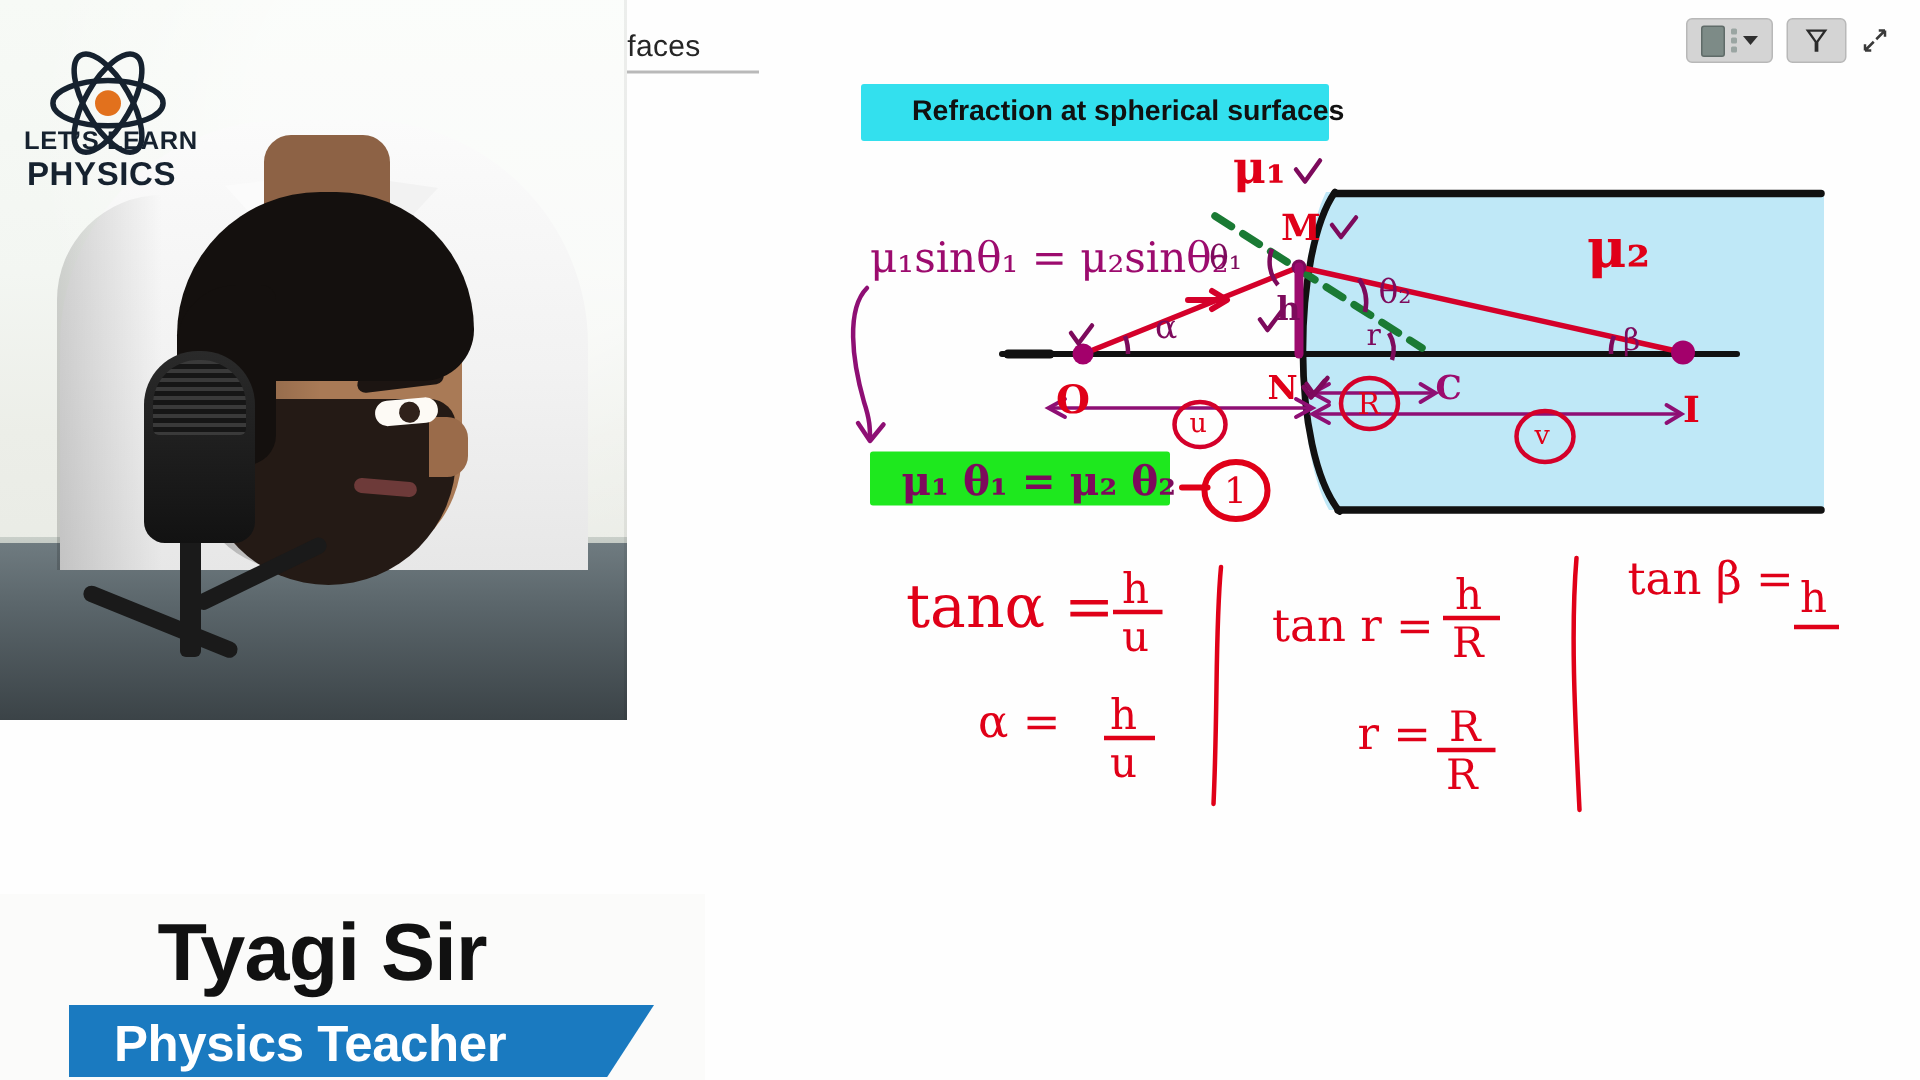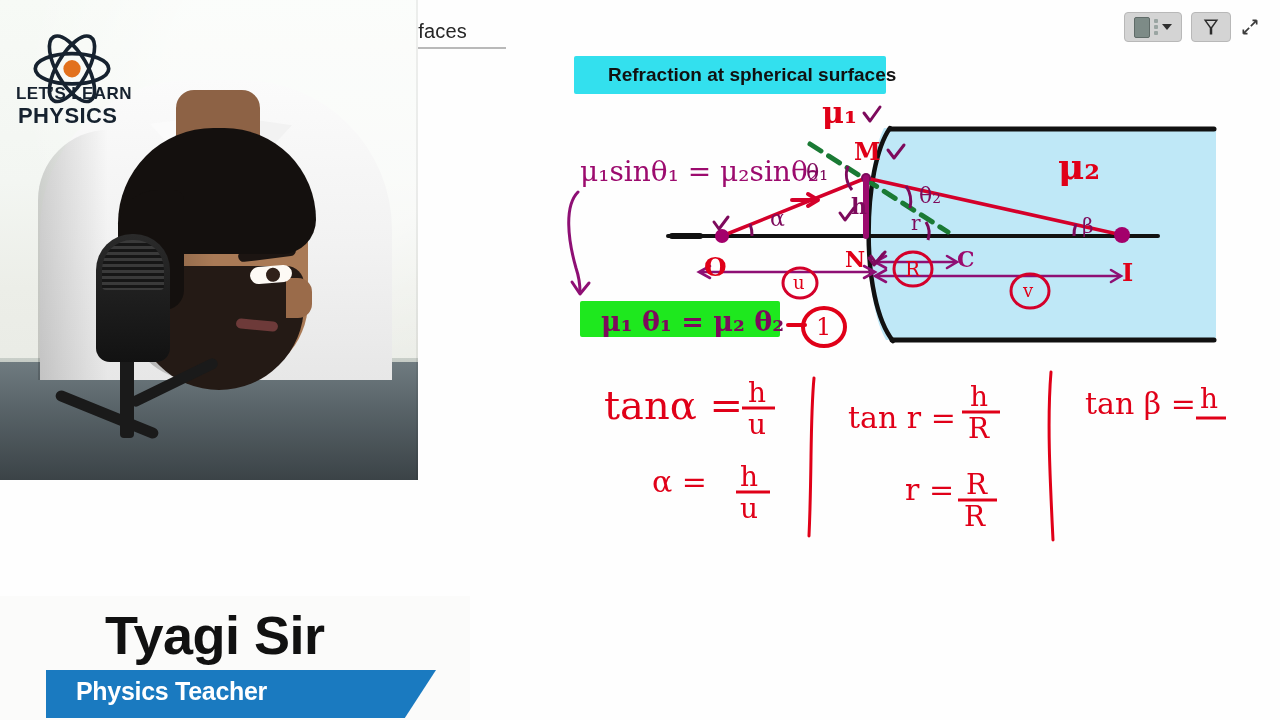--- a/index.html
+++ b/index.html
@@ -189,21 +189,21 @@
   }
   .name-main{
     position:absolute;left:105px;top:604px;font-size:54px;font-weight:bold;color:#111;
     font-family:"Liberation Sans",sans-serif;letter-spacing:-.5px;
   }
   .name-sub-bg{
     position:absolute;left:46px;top:670px;width:390px;height:48px;background:#1a7ac0;
     clip-path:polygon(0 0,100% 0,92% 100%,0 100%);
   }
   .name-sub{
-    position:absolute;left:76px;top:677px;font-size:25px;font-weight:bold;color:#fff;
+    position:absolute;left:76px;top:677px;font-size:34px;font-weight:bold;color:#fff;
     font-family:"Liberation Sans",sans-serif;letter-spacing:-.3px;
   }
 </style>
 </head>
 <body>
 
 <div id="stage">
 
   <div class="page-title">urfaces</div>
   <div class="page-title-rule"></div>
@@ -350,21 +350,21 @@
   <div class="eq-col">
     <div class="hw red" style="left:848px;top:384px;font-size:30px;margin-top:16px;">tan r =</div>
     <div class="hw red" style="left:970px;top:380px;font-size:28px;">h</div>
     <div class="hw red" style="left:968px;top:412px;font-size:28px;">R</div>
     <div class="hw red" style="left:905px;top:472px;font-size:30px;">r =</div>
     <div class="hw red" style="left:966px;top:468px;font-size:28px;">R</div>
     <div class="hw red" style="left:964px;top:500px;font-size:28px;">R</div>
   </div>
 
   <div class="eq-col">
-    <div class="hw red" style="left:1085px;top:386px;font-size:30px;">tan β =</div>
+    <div class="hw red" style="left:1085px;top:369px;font-size:30px;">tan β =</div>
     <div class="hw red" style="left:1200px;top:382px;font-size:28px;">h</div>
   </div>
 
   <div class="cam">
     <div class="cam-bg"></div>
     <div class="cam-desk2"></div>
     <div class="cam-desk"></div>
 
     <div class="shirt"></div>
     <div class="shirt-shadowL"></div>

